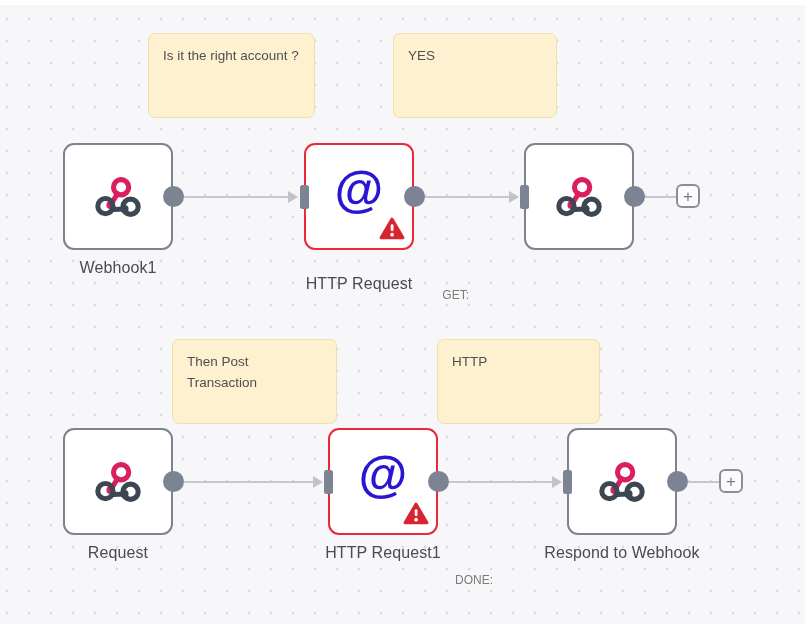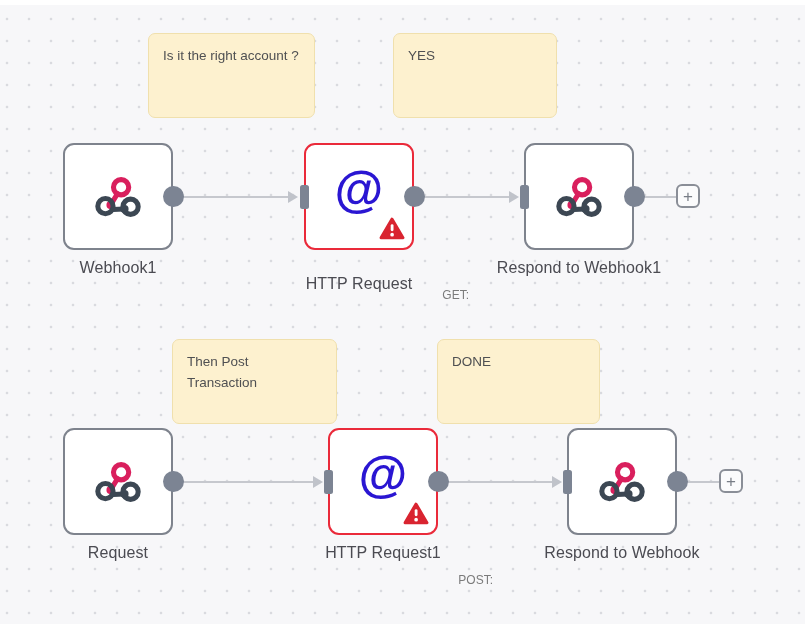--- a/index.html
+++ b/index.html
@@ -75,21 +75,21 @@
 <body>
 
 <div id="canvas">
 
   <div class="edge-strip strip-top"></div>
   <div class="edge-strip strip-bottom"></div>
 
   <div class="sticky" style="left:148px;top:33px;width:167px;height:85px;">Is it the right account ?</div>
   <div class="sticky" style="left:393px;top:33px;width:164px;height:85px;">YES</div>
   <div class="sticky" style="left:172px;top:339px;width:165px;height:85px;">Then Post Transaction</div>
-  <div class="sticky" style="left:437px;top:339px;width:163px;height:85px;">DONE</div>
+  <div class="sticky" style="left:437px;top:339px;width:163px;height:85px;">HTTP</div>
 
   <div class="conn-line" style="left:173px;top:195.5px;width:120px;"></div>
   <div class="conn-arrow" style="left:288px;top:190.5px;"></div>
   <div class="conn-line" style="left:414px;top:195.5px;width:95px;"></div>
   <div class="conn-arrow" style="left:509px;top:190.5px;"></div>
   <div class="conn-line" style="left:634px;top:195.5px;width:44px;"></div>
 
   <div class="conn-line" style="left:173px;top:480.5px;width:140px;"></div>
   <div class="conn-arrow" style="left:313px;top:475.5px;"></div>
   <div class="conn-line" style="left:438px;top:480.5px;width:114px;"></div>
@@ -189,20 +189,19 @@
   <div class="plus-btn" style="left:676px;top:184px;">
     <span>+</span>
   </div>
   <div class="plus-btn" style="left:719px;top:469px;">
     <span>+</span>
   </div>
 
   <div class="node-label" style="left:8px;top:259px;">Webhook1</div>
   <div class="node-label" style="left:249px;top:259px;margin-top:16px;">HTTP Request</div>
   <div class="node-sub" style="left:249px;top:282px;">GET:</div>
-  <div class="node-label" style="left:469px;top:259px;">Respond to Webhook1</div>
 
   <div class="node-label" style="left:8px;top:544px;">Request</div>
   <div class="node-label" style="left:273px;top:544px;">HTTP Request1</div>
-  <div class="node-sub" style="left:273px;top:567px;">POST:</div>
+  <div class="node-sub" style="left:273px;top:567px;">DONE:</div>
   <div class="node-label" style="left:512px;top:544px;">Respond to Webhook</div>
 
 </div>
 
 </body></html>

